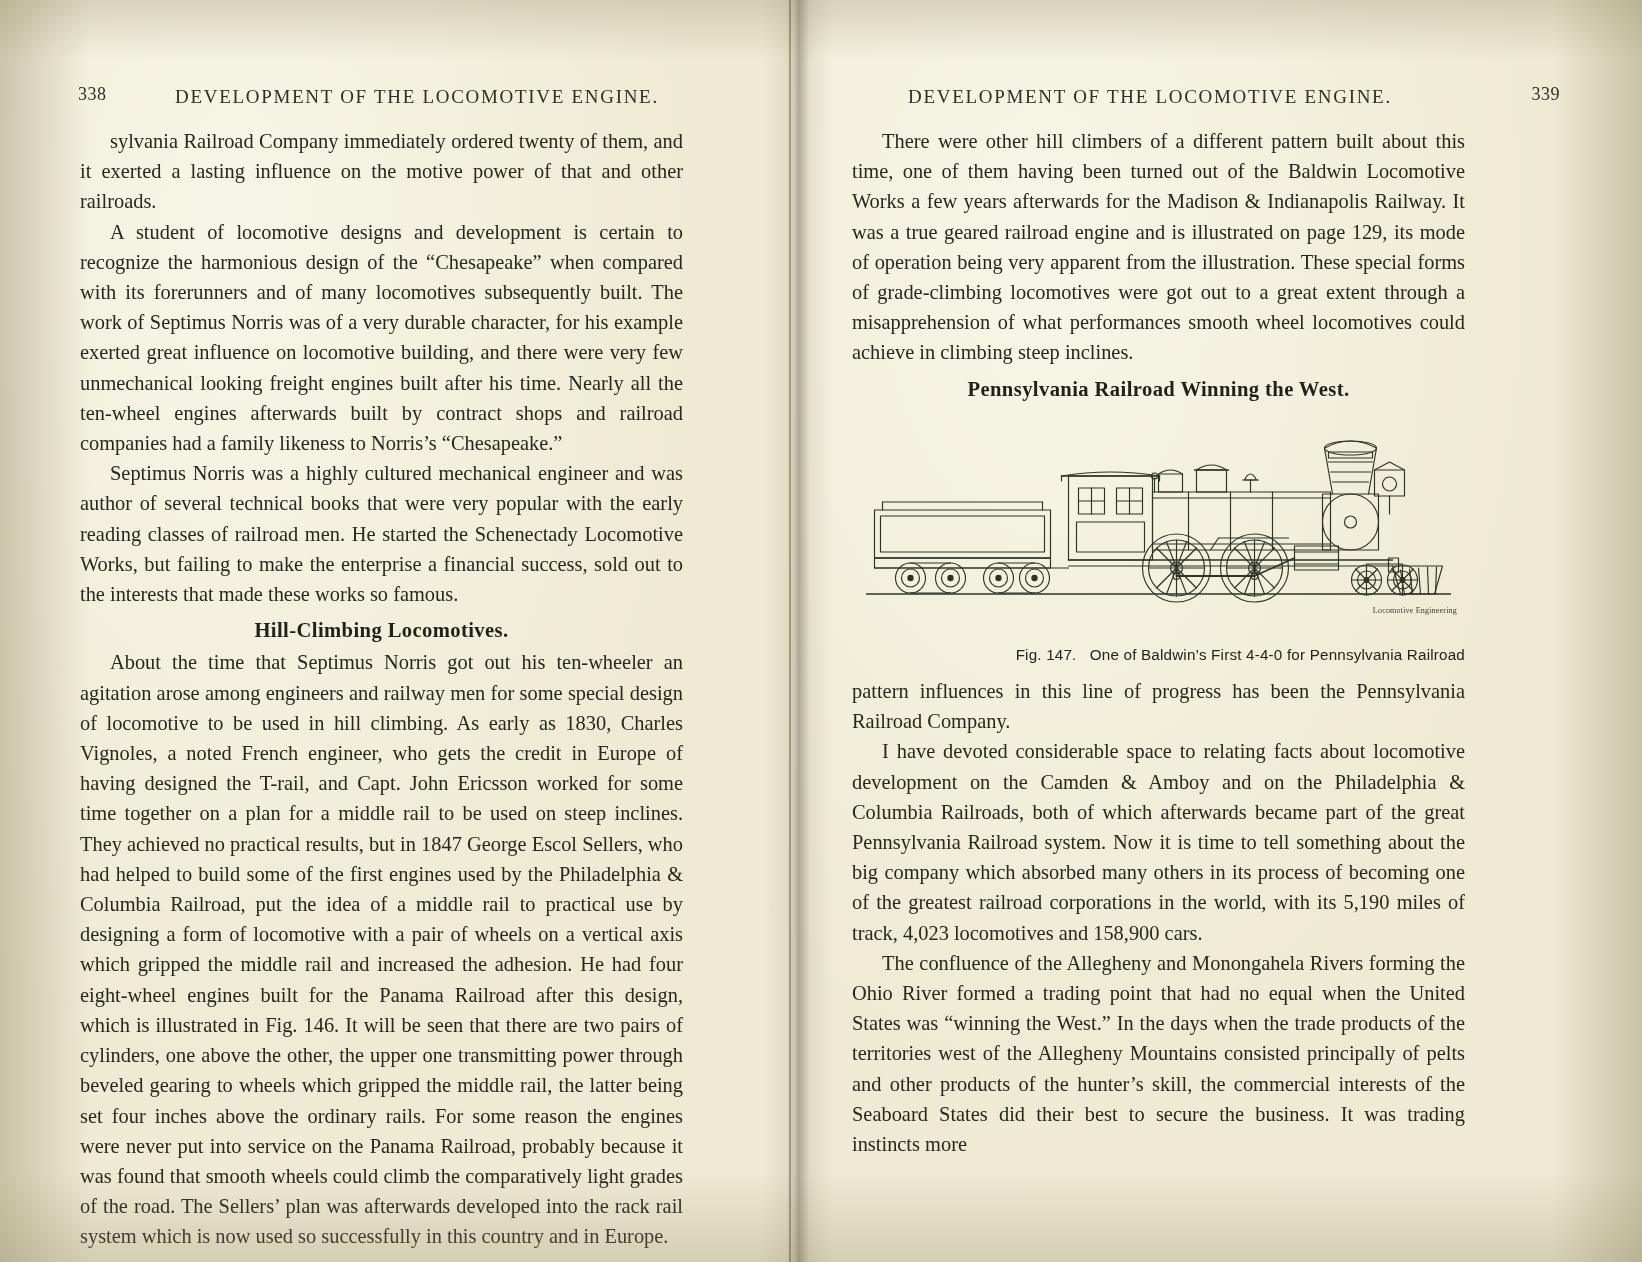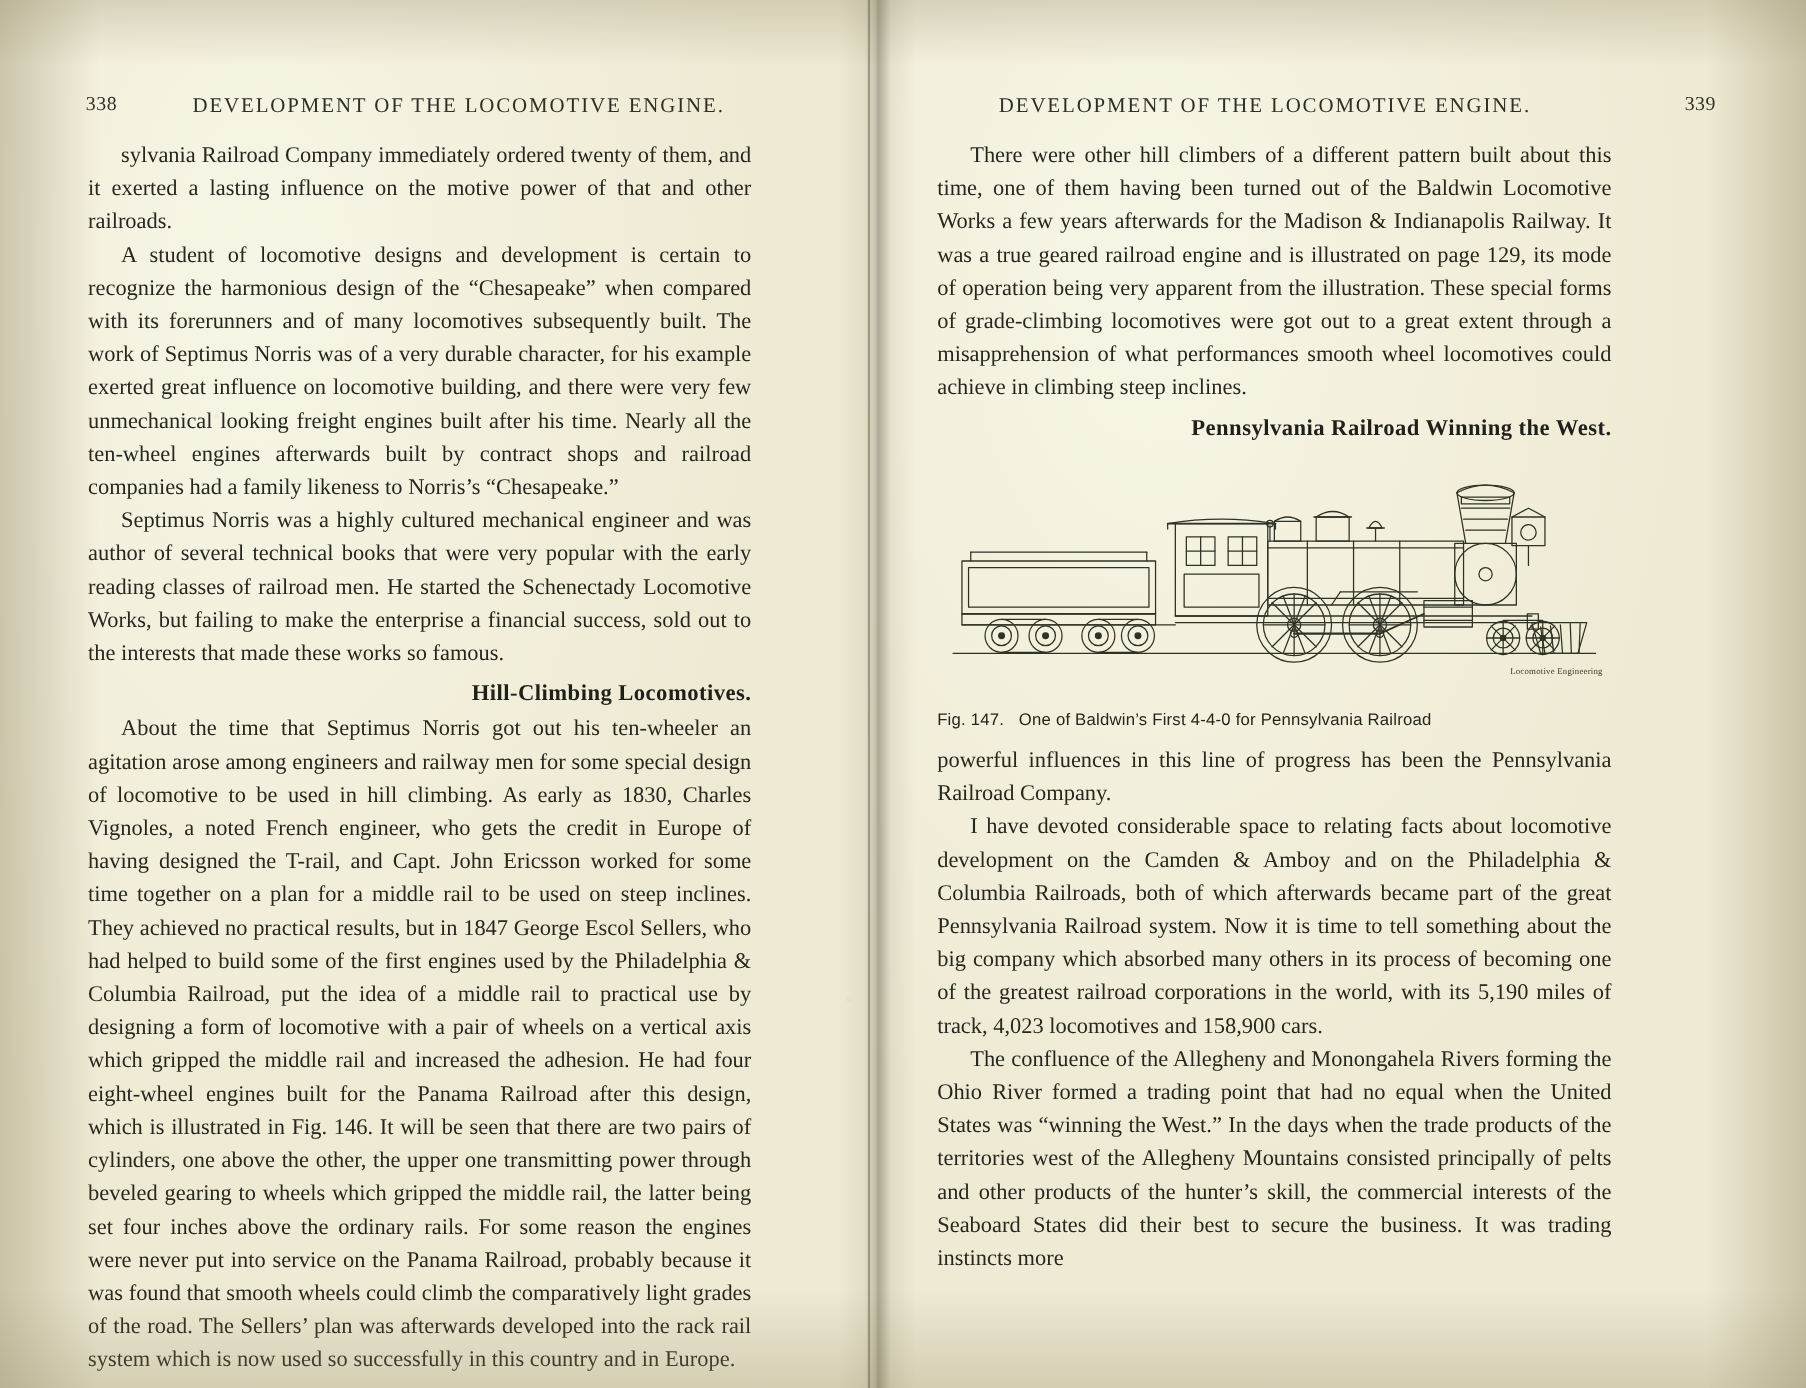--- a/index.html
+++ b/index.html
@@ -114,21 +114,21 @@
     hyphens: none;
   }
   .col p {
     margin: 0;
     text-indent: 30px;
   }
   .col p.noindent { text-indent: 0; }
 
   h2.section {
     margin: 6px 0 2px 0;
-    text-align: right;
+    text-align: center;
     font-size: 20.6px;
     font-weight: bold;
     letter-spacing: 0.4px;
     color: #1f201a;
     text-indent: 0;
   }
 
   
   figure.fig {
     margin: 14px 0 6px 0;
@@ -142,21 +142,21 @@
   .fig-credit {
     position: absolute;
     right: 8px;
     bottom: 2px;
     font-size: 8px;
     color: #3a3a2c;
     letter-spacing: 0.2px;
   }
   figcaption {
     margin-top: 12px;
-    text-align: left;
+    text-align: right;
     font-family: "Liberation Sans", "DejaVu Sans", sans-serif;
     font-size: 15.2px;
     letter-spacing: 0.2px;
     color: #23241d;
     text-indent: 0;
   }
   figcaption .figno { font-weight: normal; }
 
   
   #grain {
@@ -372,21 +372,21 @@
           </svg>
           <div class="fig-credit">Locomotive Engineering</div>
         </div>
 
         <figcaption>
           <span class="figno">Fig. 147.</span>
           &nbsp;&nbsp;<span>One of Baldwin’s First 4-4-0 for Pennsylvania Railroad</span>
         </figcaption>
       </figure>
 
-      <p class="noindent">powerful influences in this line of progress has been the Pennsylvania Railroad Company.</p>
+      <p class="noindent">pattern influences in this line of progress has been the Pennsylvania Railroad Company.</p>
       <p>I have devoted considerable space to relating facts about locomotive development on the Camden &amp; Amboy and on the Philadelphia &amp; Columbia Railroads, both of which afterwards became part of the great Pennsylvania Railroad system. Now it is time to tell something about the big company which absorbed many others in its process of becoming one of the greatest railroad corporations in the world, with its 5,190 miles of track, 4,023 locomotives and 158,900 cars.</p>
       <p>The confluence of the Allegheny and Monongahela Rivers forming the Ohio River formed a trading point that had no equal when the United States was “winning the West.” In the days when the trade products of the territories west of the Allegheny Mountains consisted principally of pelts and other products of the hunter’s skill, the commercial interests of the Seaboard States did their best to secure the business. It was trading instincts more</p>
     </div>
   </div>
 
   <div id="gutter"></div>
   <div id="crease"></div>
   <div id="edge-left"></div>
   <div id="edge-right"></div>
   <div id="edge-top"></div>

